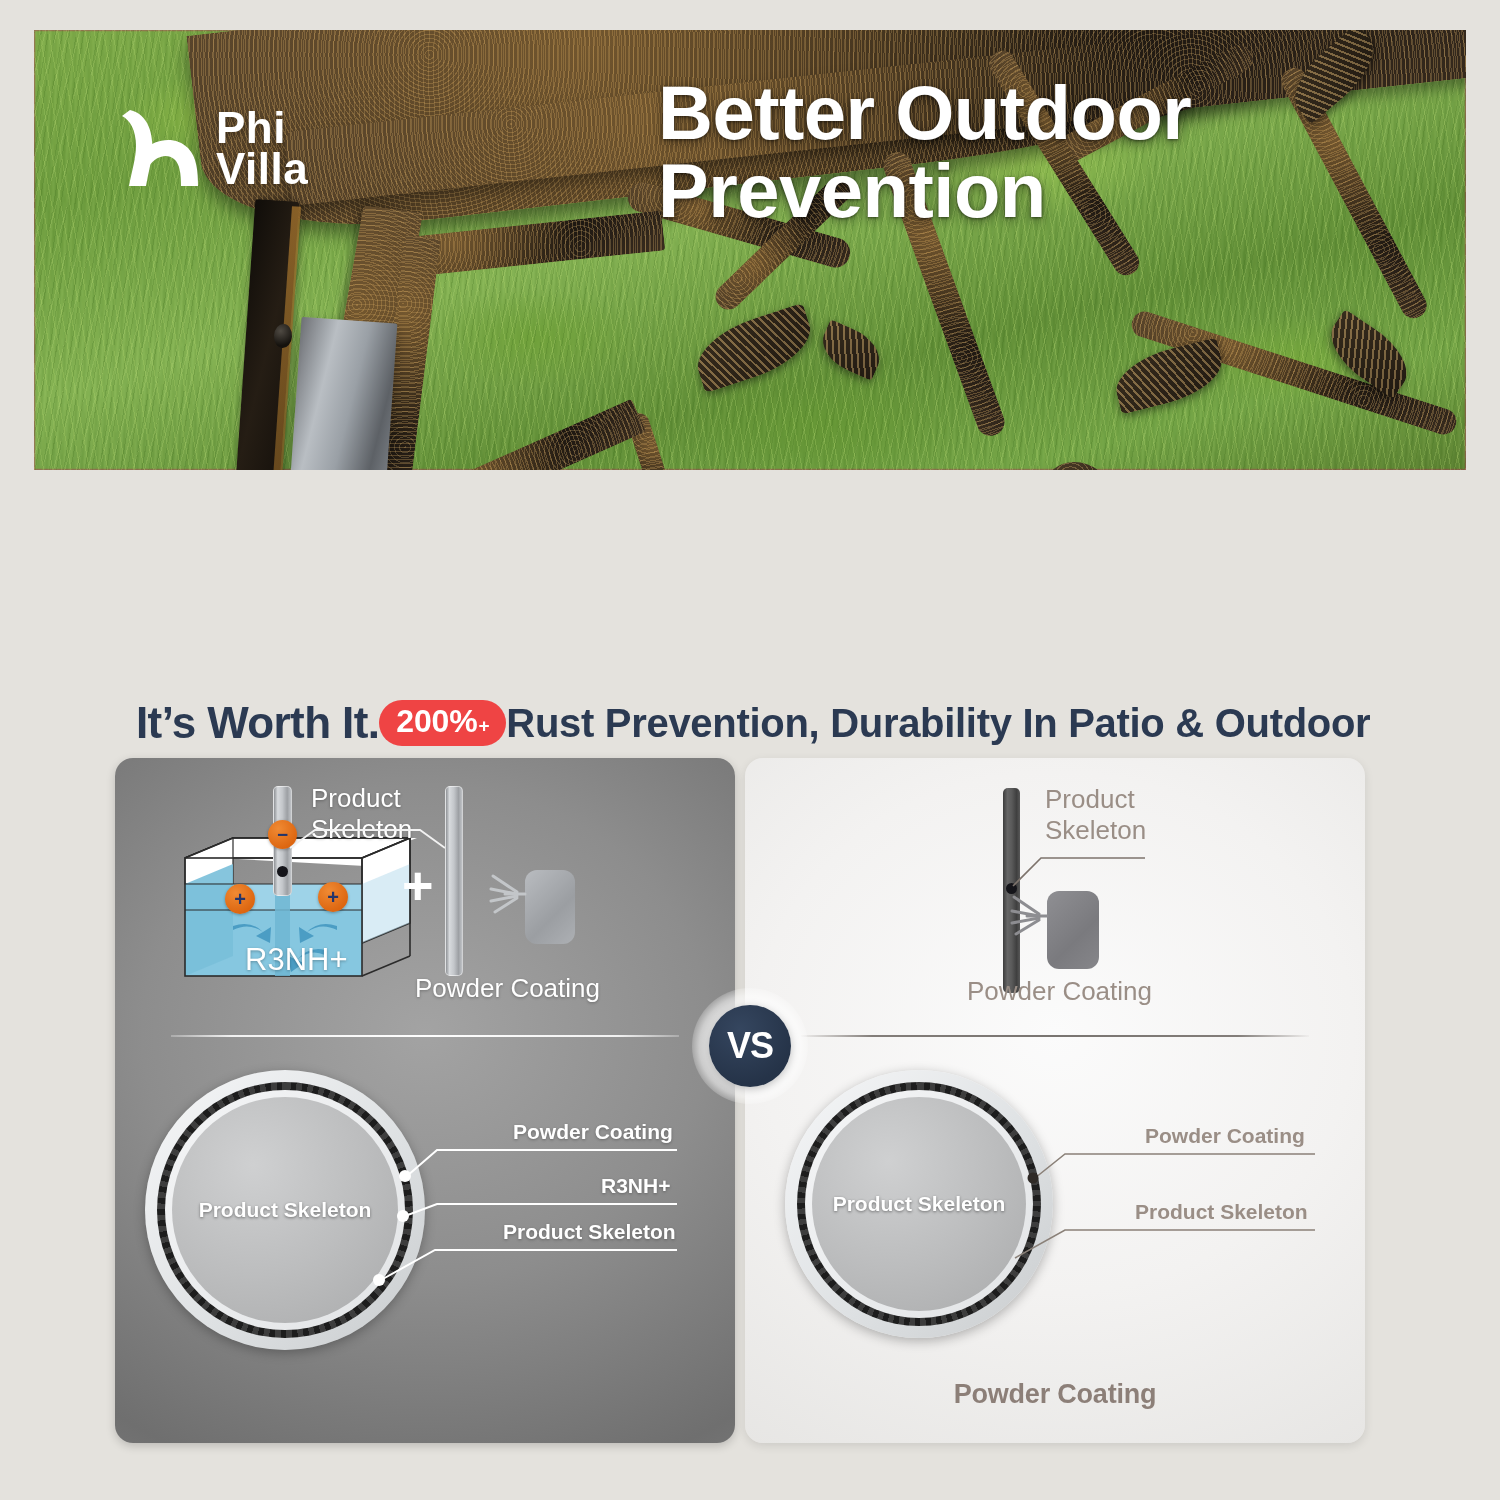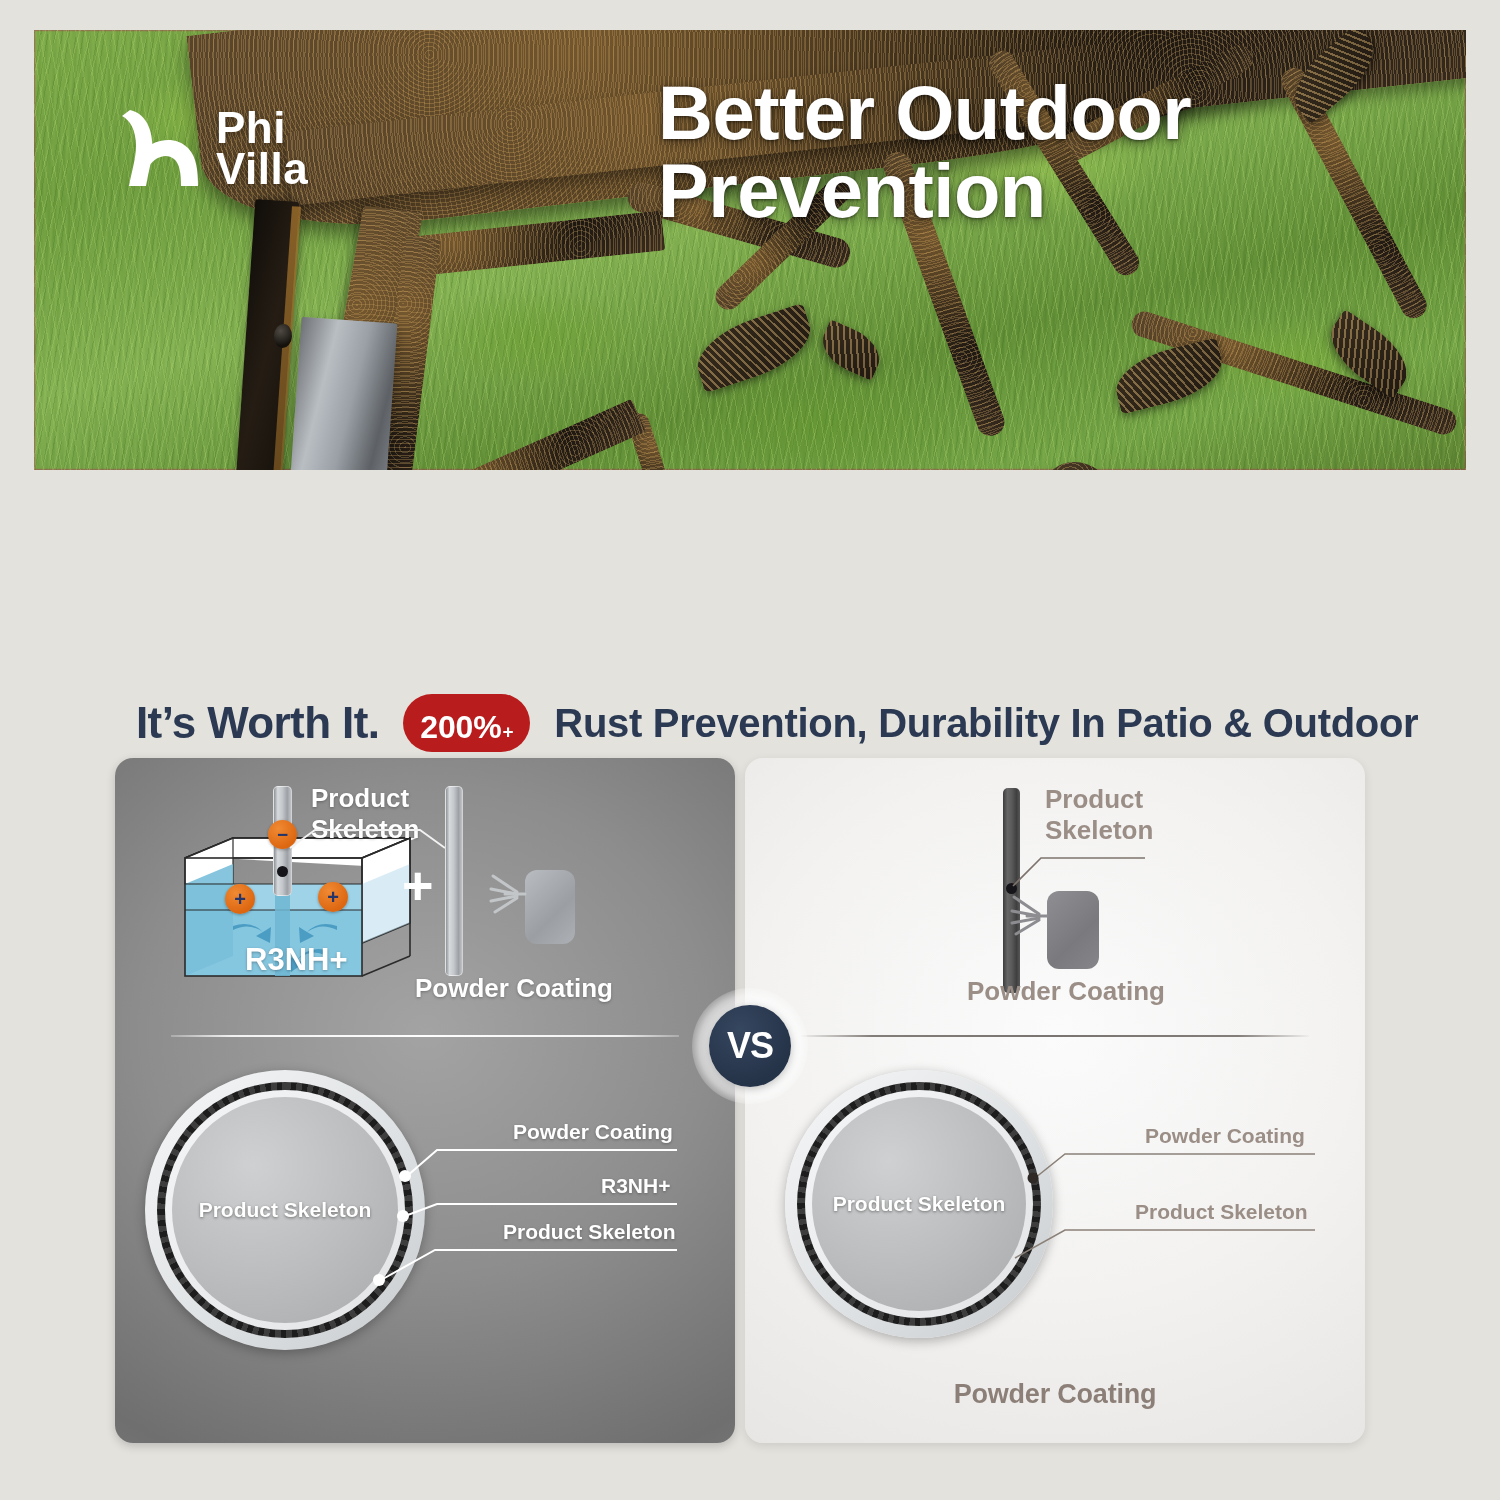--- a/index.html
+++ b/index.html
@@ -265,35 +265,35 @@
     letter-spacing: .2px;
     text-shadow: 0 2px 9px rgba(0,0,0,.5);
   }
 
   
   .headline {
     position: absolute;
     left: 136px; top: 697px;
     display: flex;
     align-items: center;
-    gap: 24px;
+    gap: 0;
     height: 52px;
   }
   .hl-strong {
     font-size: 44px;
     font-weight: 700;
     color: #2b3a52;
     letter-spacing: -.6px;
     white-space: nowrap;
   }
   .hl-badge {
-    background: #b91c1c;
+    background: #ef4444;
     color: #ffffff;
     border-radius: 999px;
-    padding: 16px 17px 6px 17px;
+    padding: 4px 17px 6px 17px;
     font-size: 32px;
     font-weight: 700;
     letter-spacing: -.2px;
     display: flex;
     align-items: baseline;
     line-height: 1.1;
     white-space: nowrap;
   }
   .hl-badge sup { font-size: 19px; font-weight: 700; margin-left: 1px; }
   .hl-rest {
@@ -366,21 +366,21 @@
     display: flex; align-items: center; justify-content: center;
     letter-spacing: -1px;
     box-shadow: 0 2px 8px rgba(0,0,0,.25);
   }
 
   
   .diagram { position: absolute; inset: 0; }
 
   .dia-label {
     position: absolute;
-    font-weight: 700;
+    font-weight: 400;
     line-height: 1.18;
     white-space: pre-line;
   }
   .lbl-white { color: #ffffff; text-shadow: 0 1px 3px rgba(0,0,0,.3); }
   .lbl-grey  { color: #9a8e86; }
 
   .rod {
     position: absolute;
     border-radius: 5px;
   }

